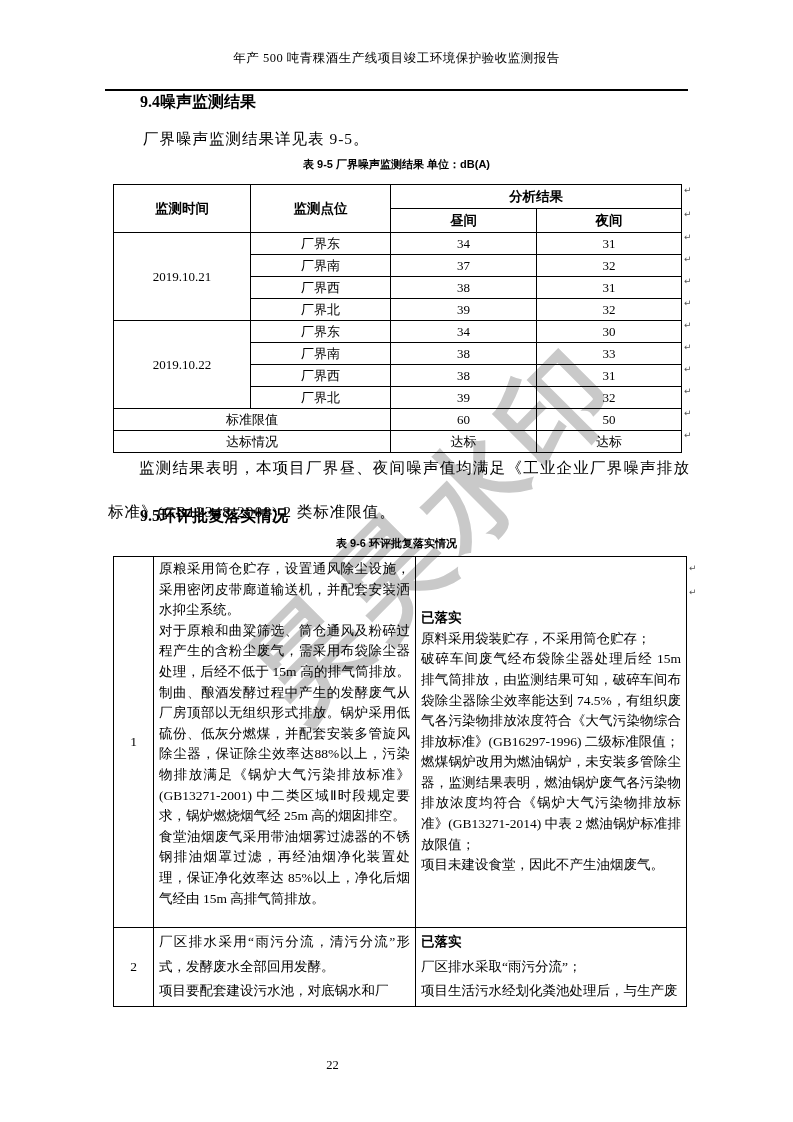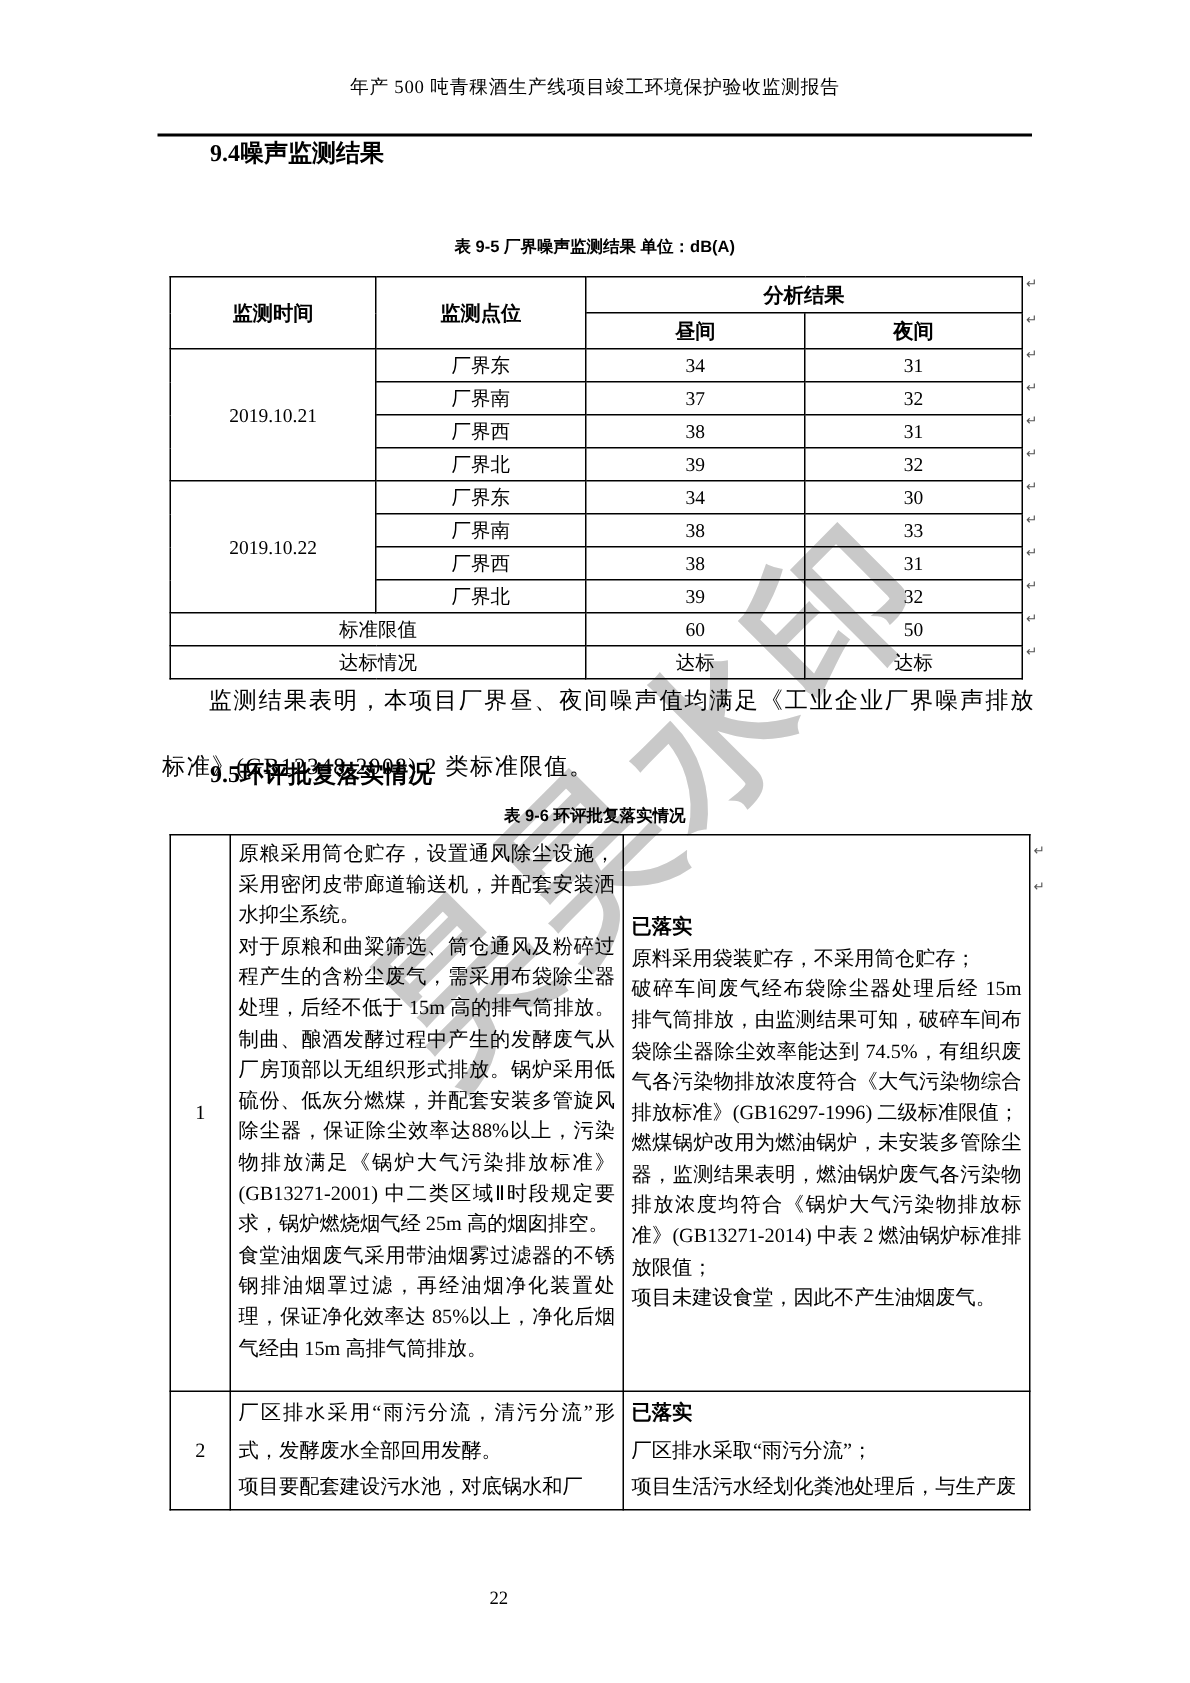--- a/index.html
+++ b/index.html
@@ -82,20 +82,21 @@
 <body>
 
 <div class="page">
 
   <div class="watermark">昊昊水印</div>
 
   <div class="doc-header">年产 500 吨青稞酒生产线项目竣工环境保护验收监测报告</div>
 
   <div class="sec-heading" id="heading-94">9.4噪声监测结果</div>
 
+  <p class="body-text" id="intro-94">厂界噪声监测结果详见表 9-5。</p>
 
   <div class="table-title" id="title-t95">表 9-5  厂界噪声监测结果  单位：dB(A)</div>
 
   <table class="noise-table">
     <colgroup>
       <col style="width:137px">
         <col style="width:140px">
       <col style="width:146px">
         <col style="width:145px">
     </colgroup>

